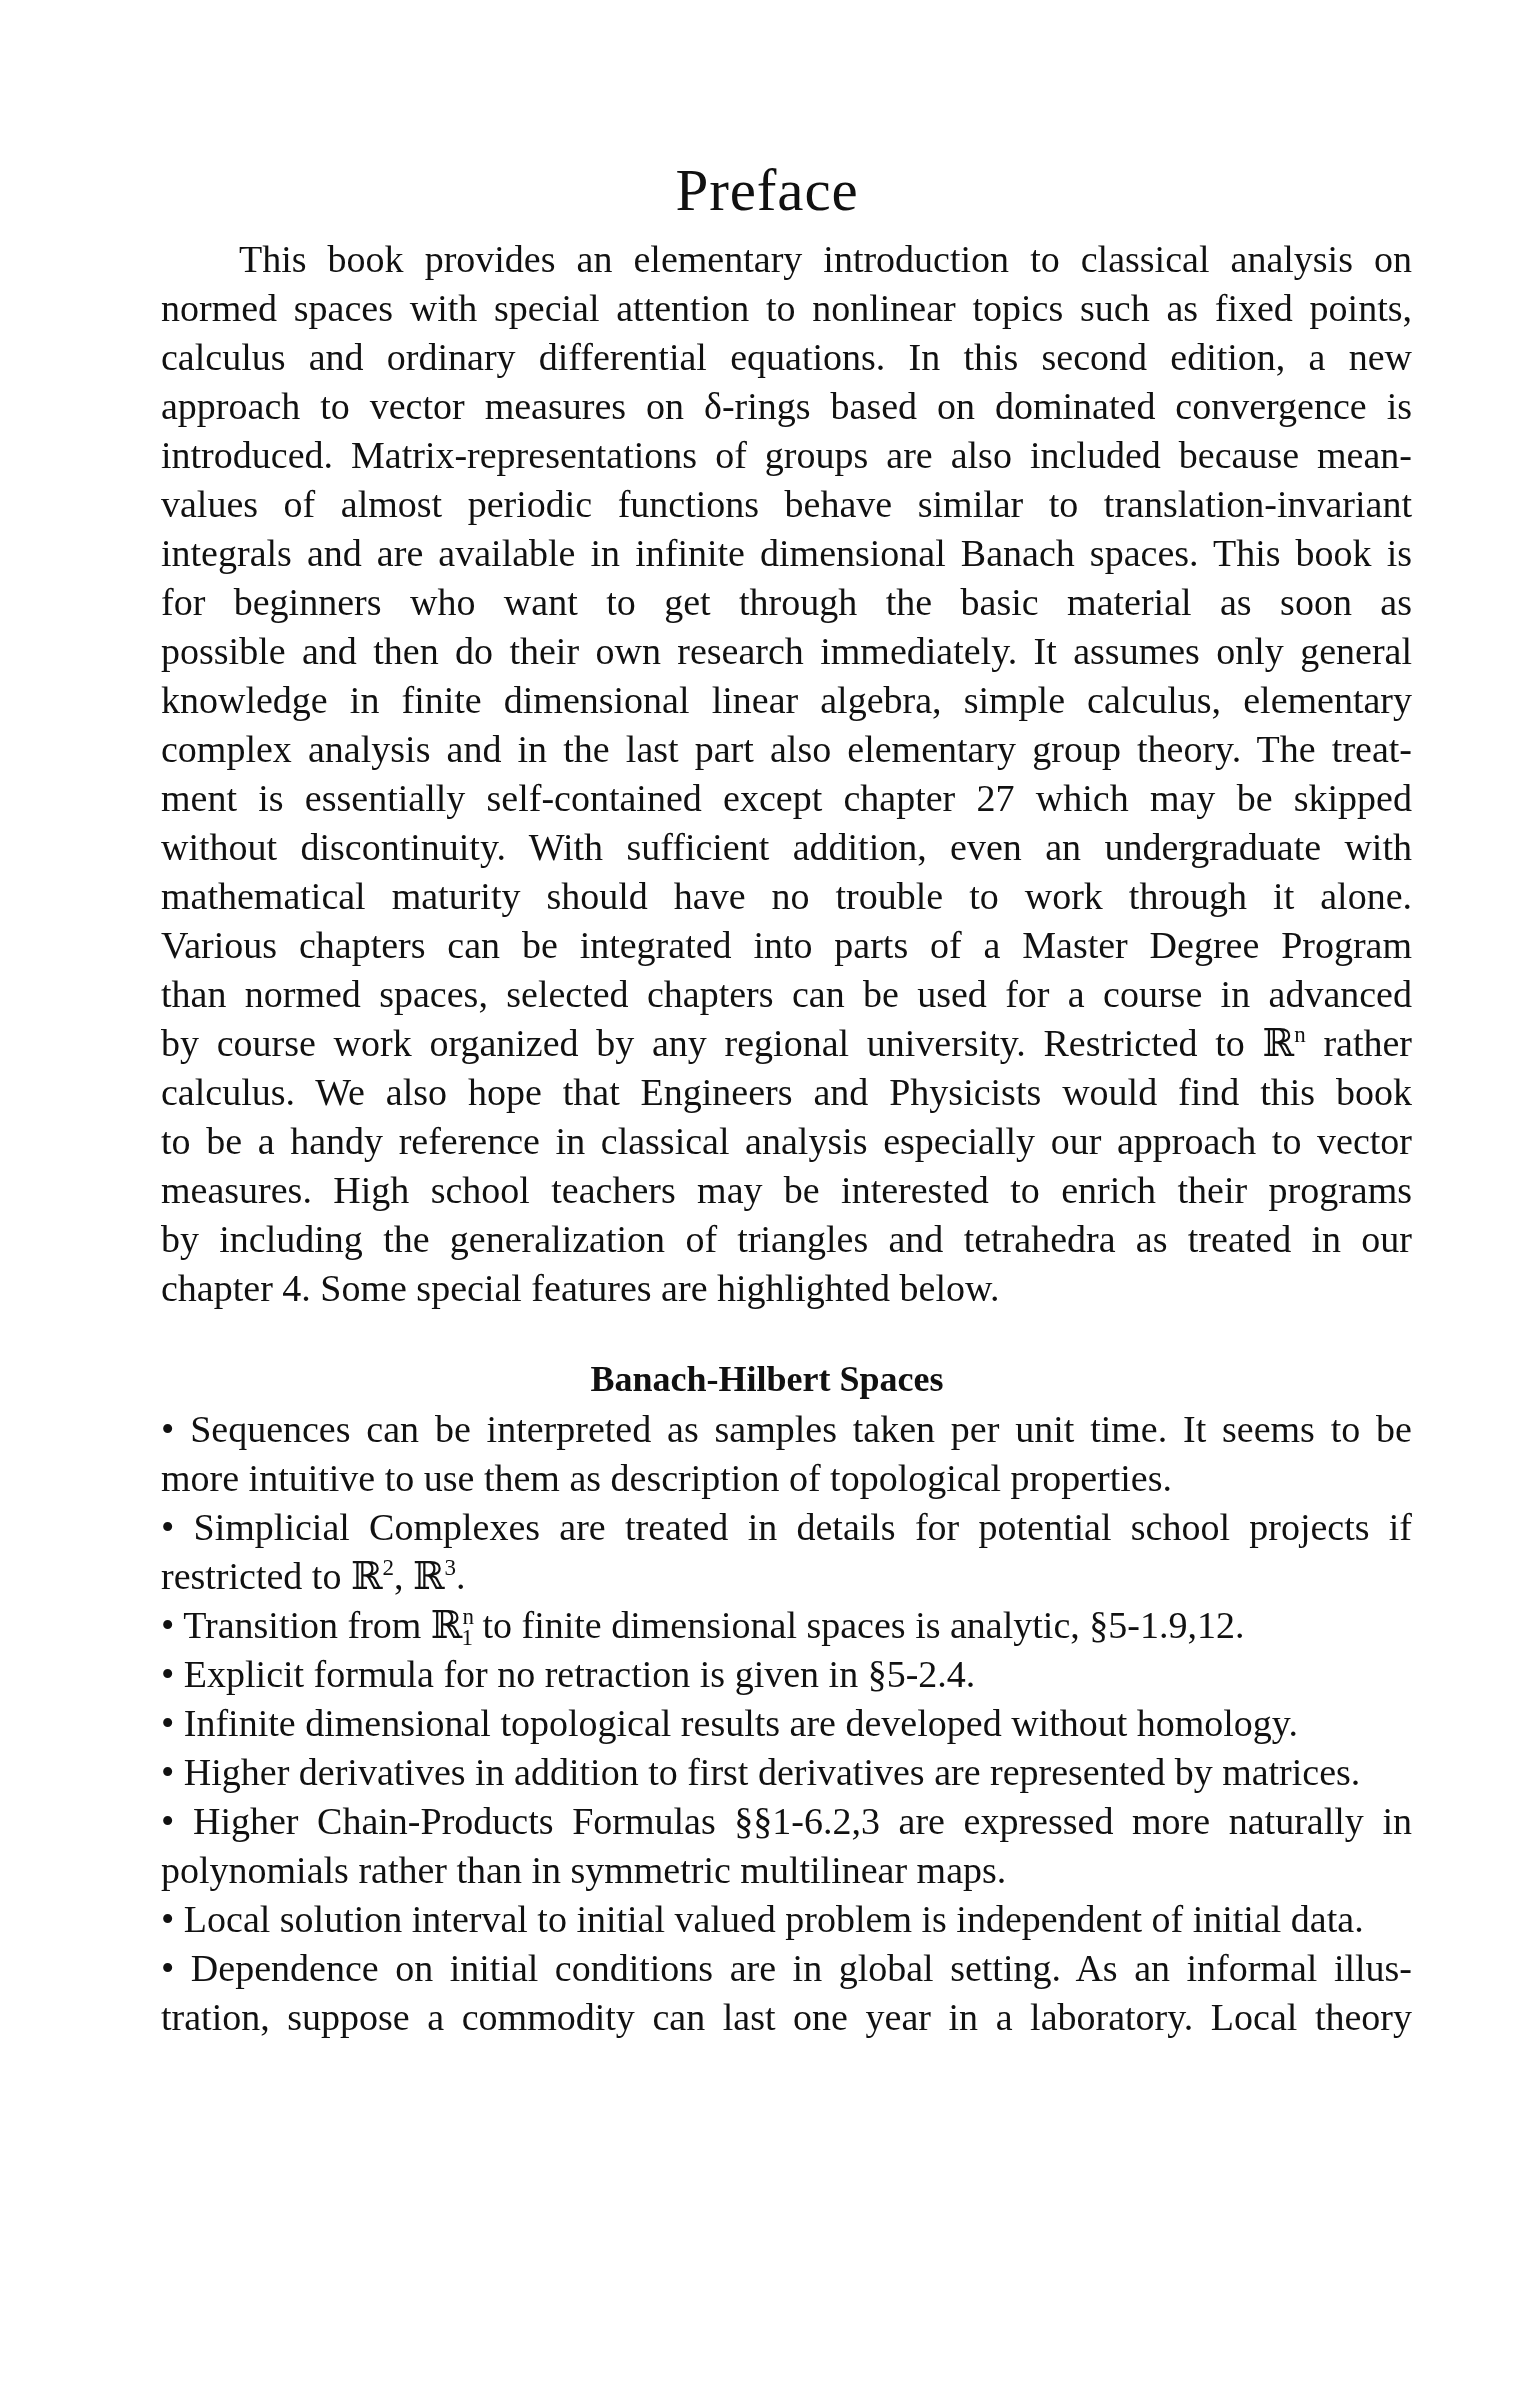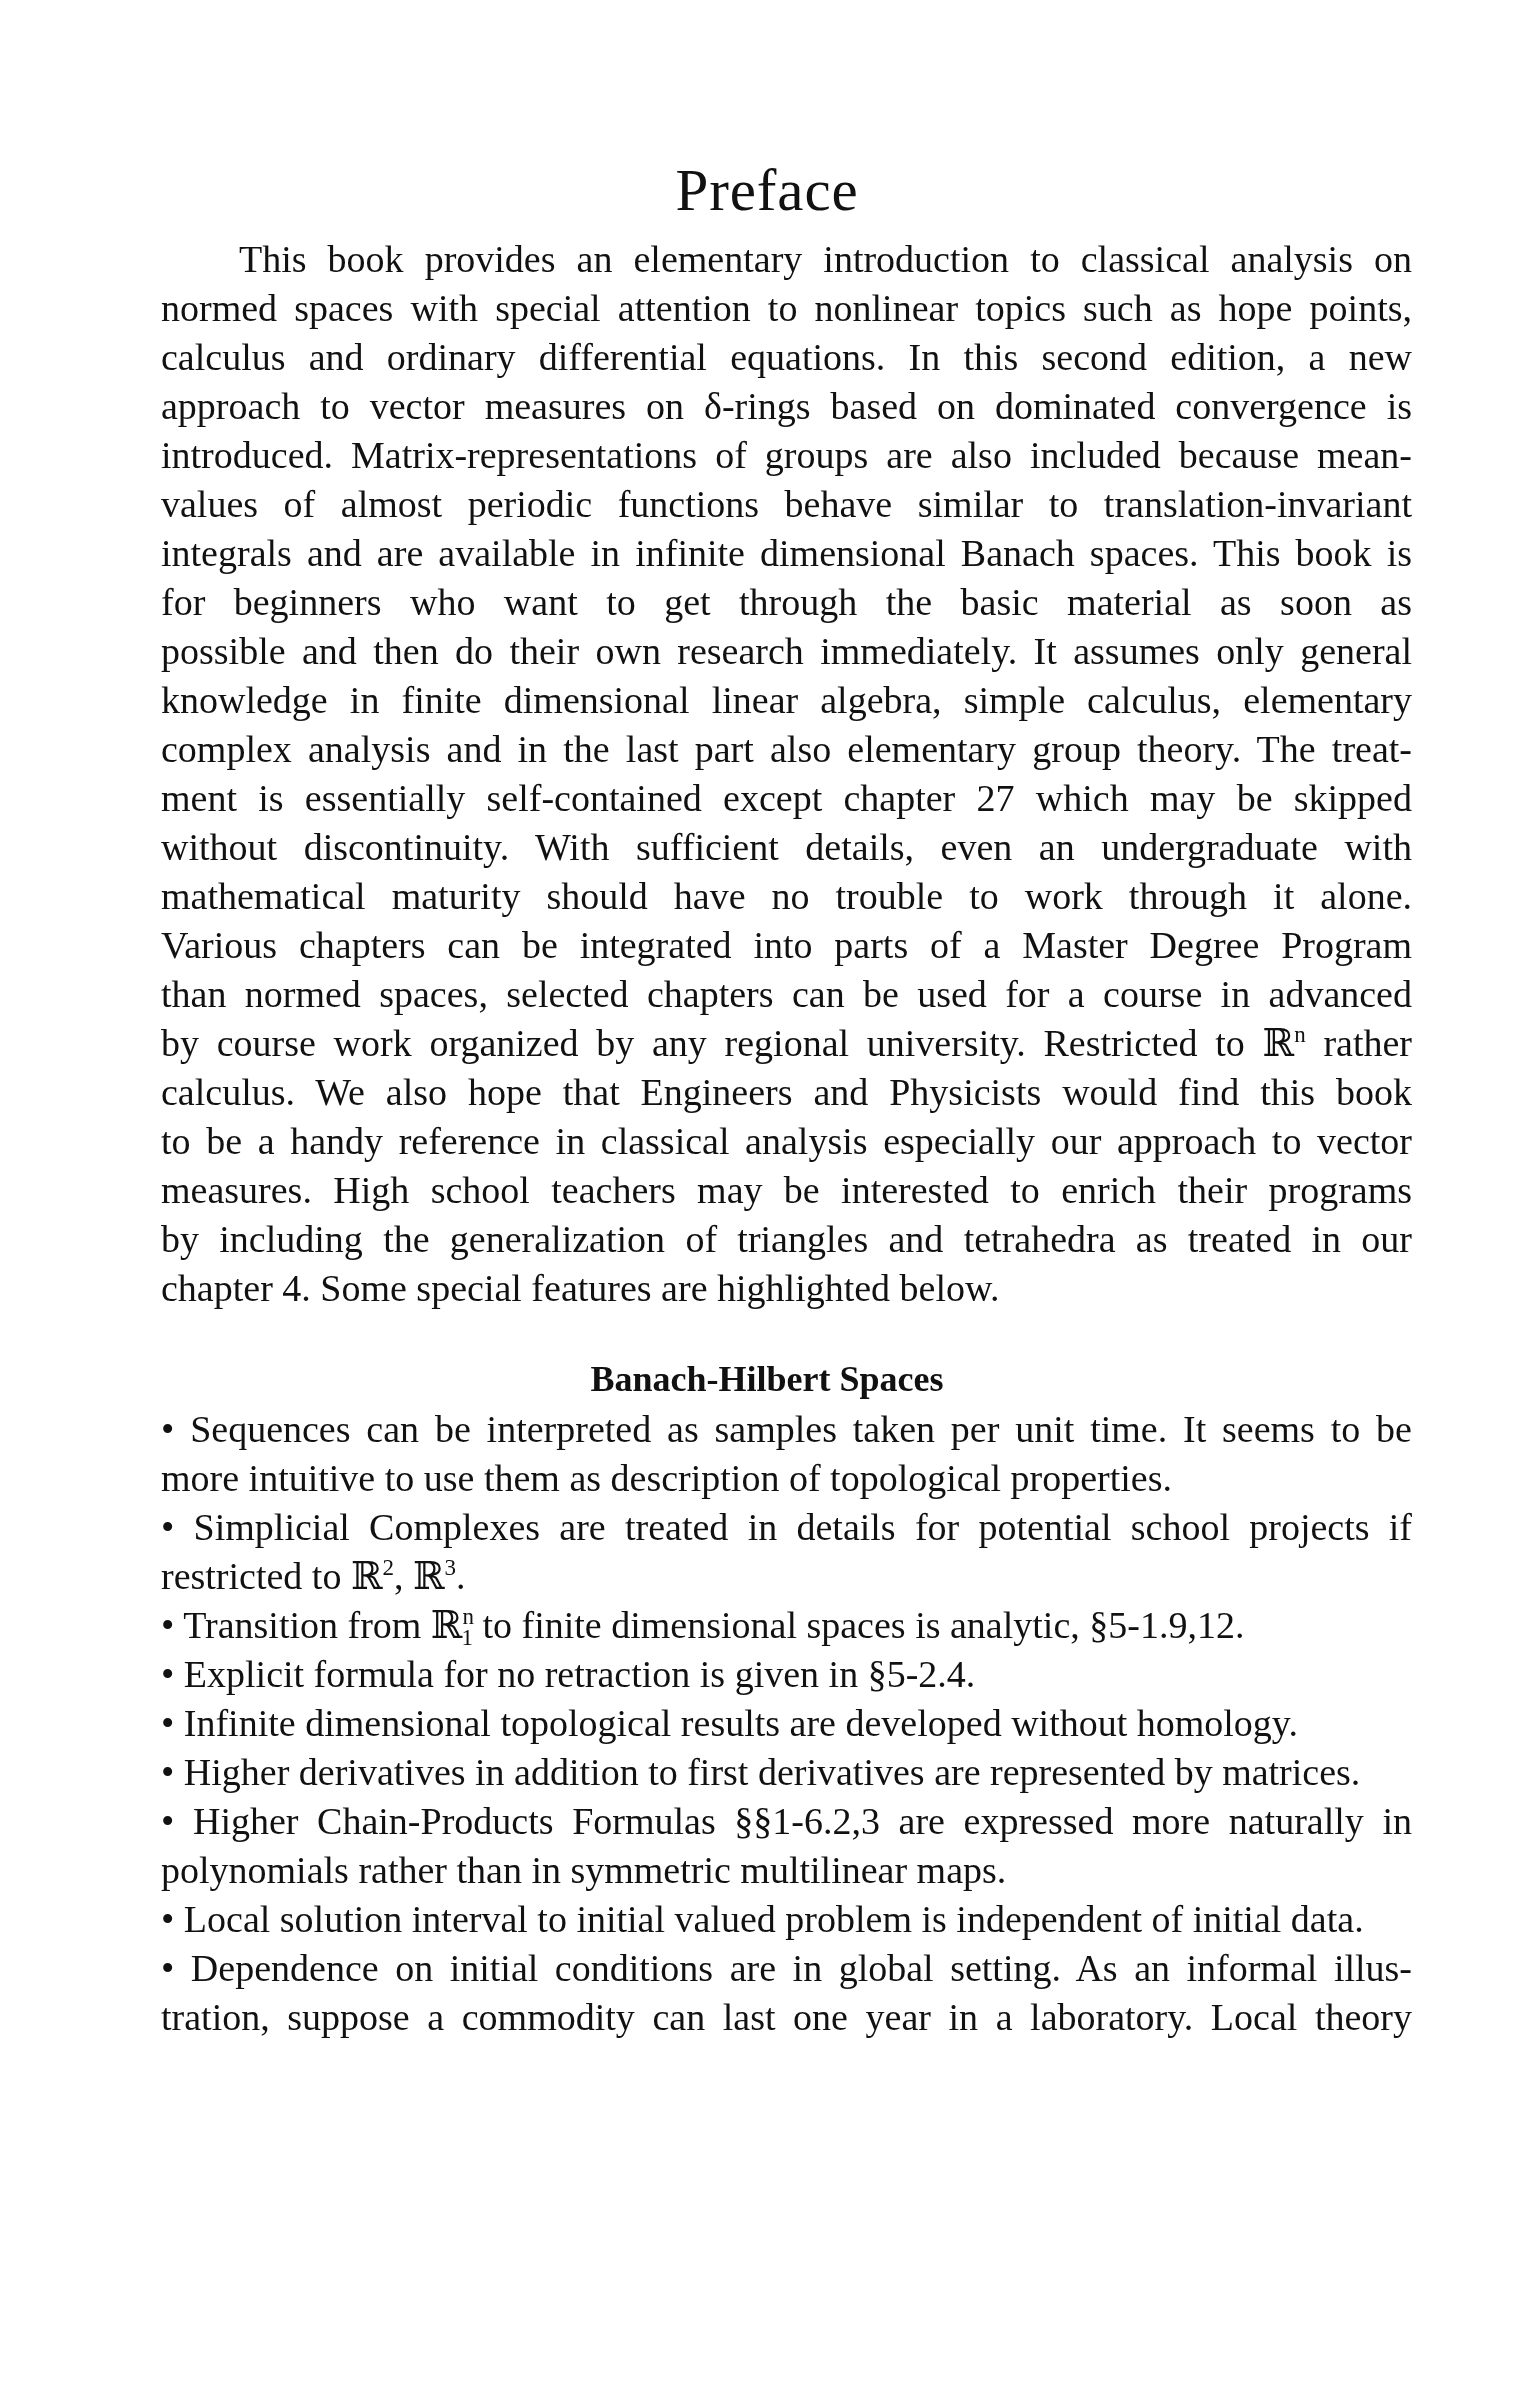--- a/index.html
+++ b/index.html
@@ -38,32 +38,32 @@
 </style>
 </head>
 <body>
 
 <div class="page">
 
   <h1 class="title">Preface</h1>
 
   <div class="block para">
     <div class="line indent">This book provides an elementary introduction to classical analysis on</div>
-    <div class="line">normed spaces with special attention to nonlinear topics such as hope points,</div>
+    <div class="line">normed spaces with special attention to nonlinear topics such as fixed points,</div>
     <div class="line">calculus and ordinary differential equations. In this second edition, a new</div>
     <div class="line">approach to vector measures on δ-rings based on dominated convergence is</div>
     <div class="line">introduced. Matrix-representations of groups are also included because mean-</div>
     <div class="line">values of almost periodic functions behave similar to translation-invariant</div>
     <div class="line">integrals and are available in infinite dimensional Banach spaces. This book is</div>
     <div class="line">for beginners who want to get through the basic material as soon as</div>
     <div class="line">possible and then do their own research immediately. It assumes only general</div>
     <div class="line">knowledge in finite dimensional linear algebra, simple calculus, elementary</div>
     <div class="line">complex analysis and in the last part also elementary group theory. The treat-</div>
     <div class="line">ment is essentially self-contained except chapter 27 which may be skipped</div>
-    <div class="line">without discontinuity. With sufficient details, even an undergraduate with</div>
+    <div class="line">without discontinuity. With sufficient addition, even an undergraduate with</div>
     <div class="line">mathematical maturity should have no trouble to work through it alone.</div>
     <div class="line">Various chapters can be integrated into parts of a Master Degree Program</div>
     <div class="line">than normed spaces, selected chapters can be used for a course in advanced</div>
     <div class="line"><span>by course work organized by any regional university. Restricted to ℝ</span><sup>n</sup><span> rather</span></div>
     <div class="line">calculus. We also hope that Engineers and Physicists would find this book</div>
     <div class="line">to be a handy reference in classical analysis especially our approach to vector</div>
     <div class="line">measures. High school teachers may be interested to enrich their programs</div>
     <div class="line">by including the generalization of triangles and tetrahedra as treated in our</div>
     <div class="line last">chapter 4. Some special features are highlighted below.</div>
   </div>

